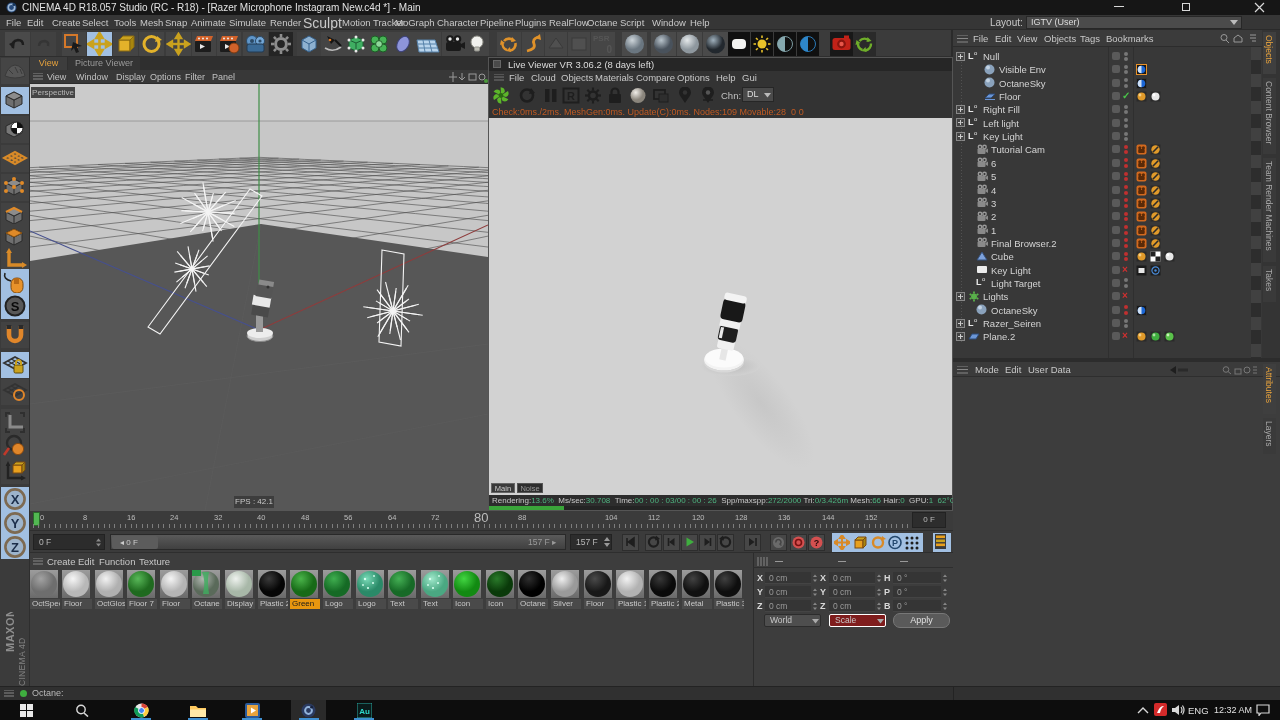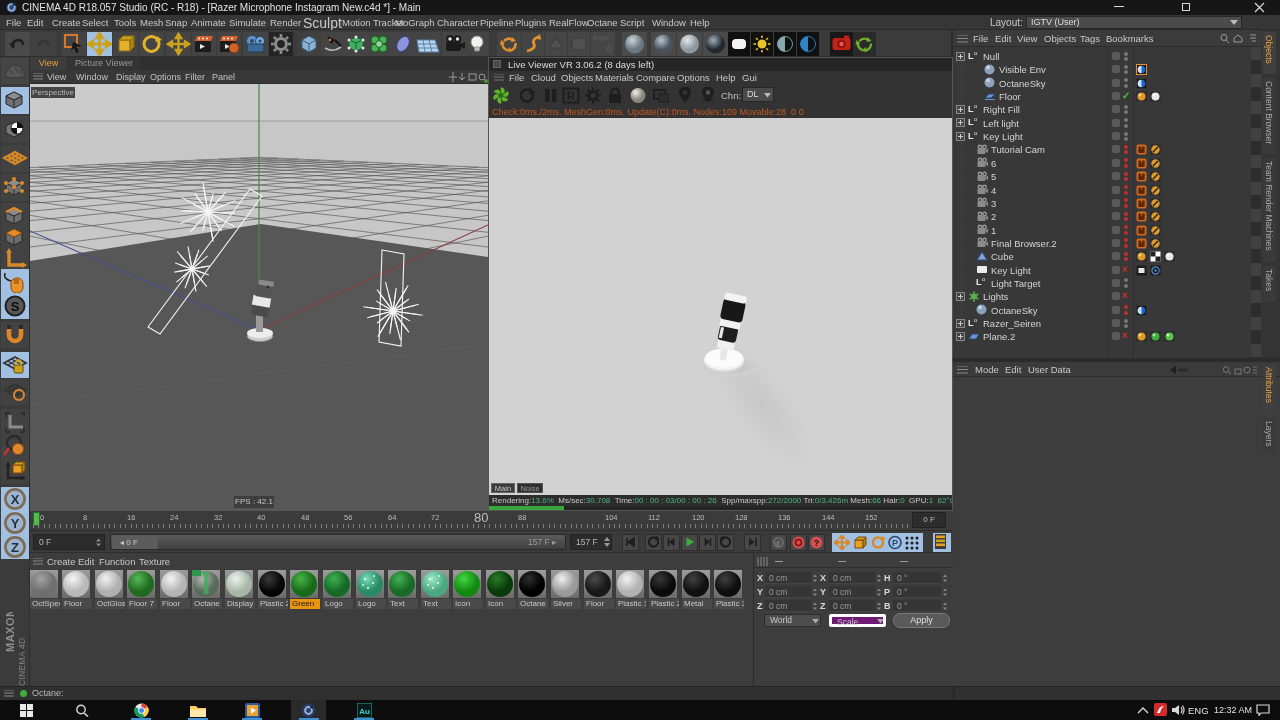--- a/index.html
+++ b/index.html
@@ -1813,21 +1813,21 @@
 <div style="position:absolute;left:884px;top:600px;height:12px;line-height:12px;font-size:9px;font-weight:bold;color:#d8d8d8">B</div>
 <div style="position:absolute;left:893px;top:600px;width:48px;height:12px;background:#353535;border-bottom:1px solid #444;color:#9a9a9a;font-size:8.5px;line-height:12px;padding-left:4px">0 °</div>
 <svg class="a" style="left:942px;top:602px" width="6" height="9">
     <path d="M1 3 L3 0.5 L5 3 Z" fill="#888"></path>
     <path d="M1 5.5 L3 8 L5 5.5 Z" fill="#888"></path>
   </svg>
 <div style="position:absolute;left:764px;top:614px;width:57px;height:13px;background:#4e4e4e;border:1px solid #2c2c2c;border-radius:2px;color:#c8c8c8;font-size:8.5px;line-height:11px;padding-left:5px">World</div>
 <svg class="a" style="left:812px;top:619px" width="7" height="5">
     <path d="M0 0 L7 0 L3.5 4.5 Z" fill="#aaa"></path>
   </svg>
-<div style="position:absolute;left:829px;top:614px;width:57px;height:13px;background:#701a75;border:3px solid #ffffff;border-radius:2px;color:#c8c8c8;font-size:8.5px;line-height:11px;padding-left:5px">Scale</div>
+<div style="position:absolute;left:829px;top:614px;width:57px;height:13px;background:#7f1d1d;border:1px solid #ffffff;border-radius:2px;color:#c8c8c8;font-size:8.5px;line-height:11px;padding-left:5px">Scale</div>
 <svg class="a" style="left:877px;top:619px" width="7" height="5">
     <path d="M0 0 L7 0 L3.5 4.5 Z" fill="#aaa"></path>
   </svg>
 <div style="position:absolute;left:893px;top:613px;width:57px;height:15px;background:#5a5a5a;border:1px solid #777;border-radius:7px;color:#e0e0e0;font-size:9px;line-height:13px;text-align:center">Apply</div>
 <div style="position:absolute;left:0;top:686px;width:1280px;height:14px;background:#303030;border-top:1px solid #232323"></div>
 <svg class="a" style="left:4px;top:690px" width="10" height="7">
     <path d="M0 0h10M0 3h10M0 6h10" stroke="#888"></path>
   </svg>
 <div style="position:absolute;left:20px;top:690px;width:7px;height:7px;border-radius:4px;background:#3fae3f"></div>
 <div style="position:absolute;left:32px;top:687px;height:13px;line-height:13px;font-size:9px;color:#b8b8b8">Octane:</div>

